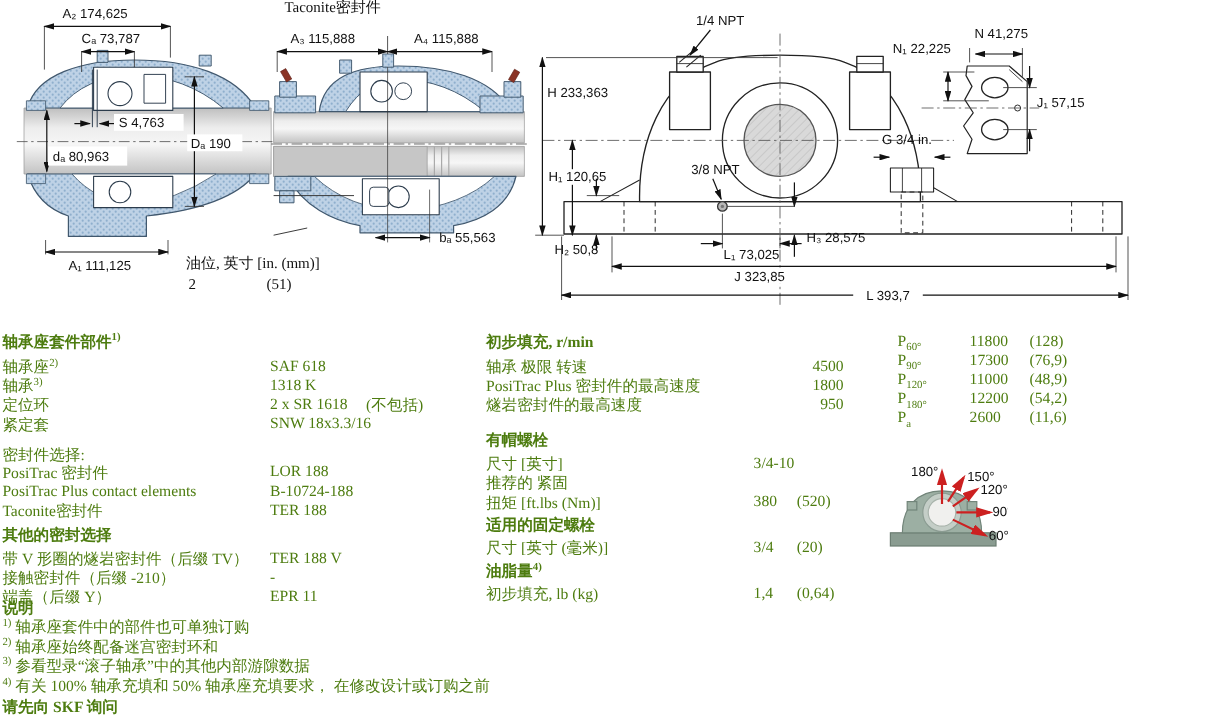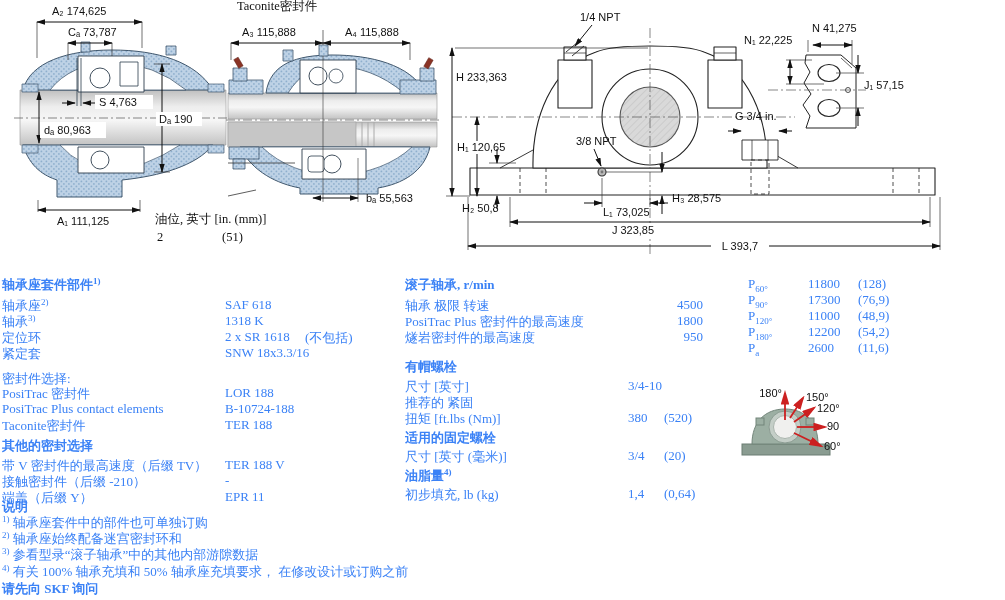--- a/index.html
+++ b/index.html
@@ -1,17 +1,17 @@
 <!DOCTYPE html>
 <html><head>
 <meta charset="utf-8">
 <style>
   html,body{margin:0;padding:0;background:#fff;}
   #page{position:relative;width:1005px;height:600px;background:#fff;overflow:hidden;
-        font-family:"Liberation Serif","DejaVu Serif",serif;color:#3b82f6;}
+        font-family:"Liberation Serif","DejaVu Serif",serif;color:#4d7c0f;}
   svg text{font-family:"Liberation Sans","DejaVu Sans",sans-serif;font-size:11px;fill:#111;}
   svg text.cjk{font-family:"Liberation Serif","DejaVu Serif",serif;font-size:12.5px;}
   .sec{position:absolute;font-size:13px;white-space:nowrap;}
   .sec .title{font-weight:bold;}
   .row{position:relative;height:15.9px;}
   .row .lab{position:absolute;left:0;top:0;}
   .row .v1,.row .v2{position:absolute;top:0;}
   sup{font-size:9px;line-height:0;}
   sub{font-size:9px;line-height:0;}
   .spacer9{height:9px;}
@@ -296,36 +296,36 @@
           <span class="lab">Taconite密封件</span>
           <span class="v1">TER 188</span>
         </div>
       </div>
 </div>
 
 <div id="other" class="sec">
   <div class="title">其他的密封选择</div>
   <div>
         <div class="row">
-          <span class="lab">带 V 密封件的最高速度（后缀 TV）</span>
+          <span class="lab">带 V 形圈的燧岩密封件（后缀 TV）</span>
           <span class="v1">TER 188 V</span>
         </div>
         <div class="row">
           <span class="lab">接触密封件（后缀 -210）</span>
           <span class="v1">-</span>
         </div>
         <div class="row">
           <span class="lab">端盖（后缀 Y）</span>
           <span class="v1">EPR 11</span>
         </div>
       </div>
 </div>
 
 <div id="speed" class="sec">
-  <div class="title">滚子轴承, r/min</div>
+  <div class="title">初步填充, r/min</div>
   <div>
         <div class="row">
           <span class="lab">轴承 极限 转速</span>
           <span class="v1">4500</span>
         </div>
         <div class="row">
           <span class="lab">PosiTrac Plus 密封件的最高速度</span>
           <span class="v1">1800</span>
         </div>
         <div class="row">

